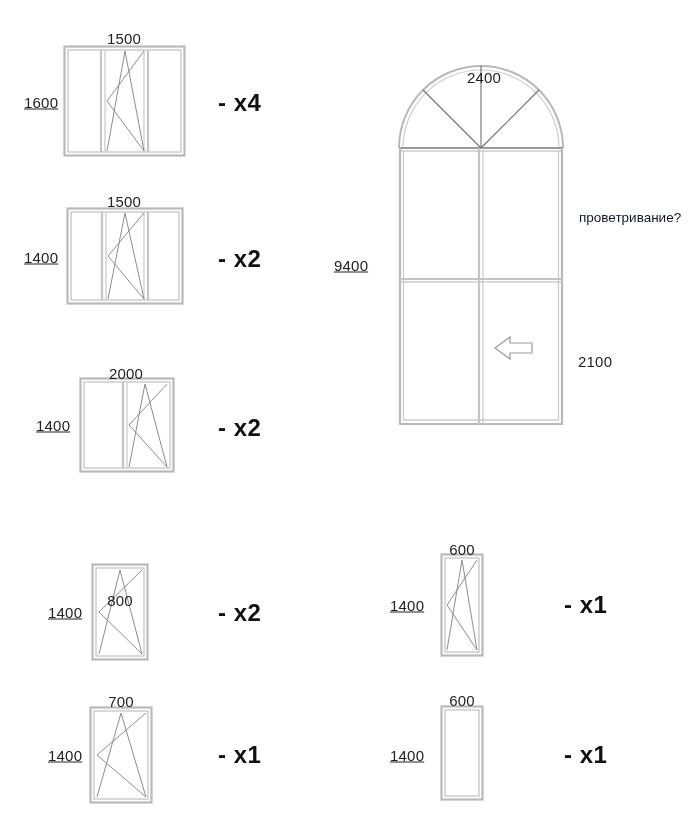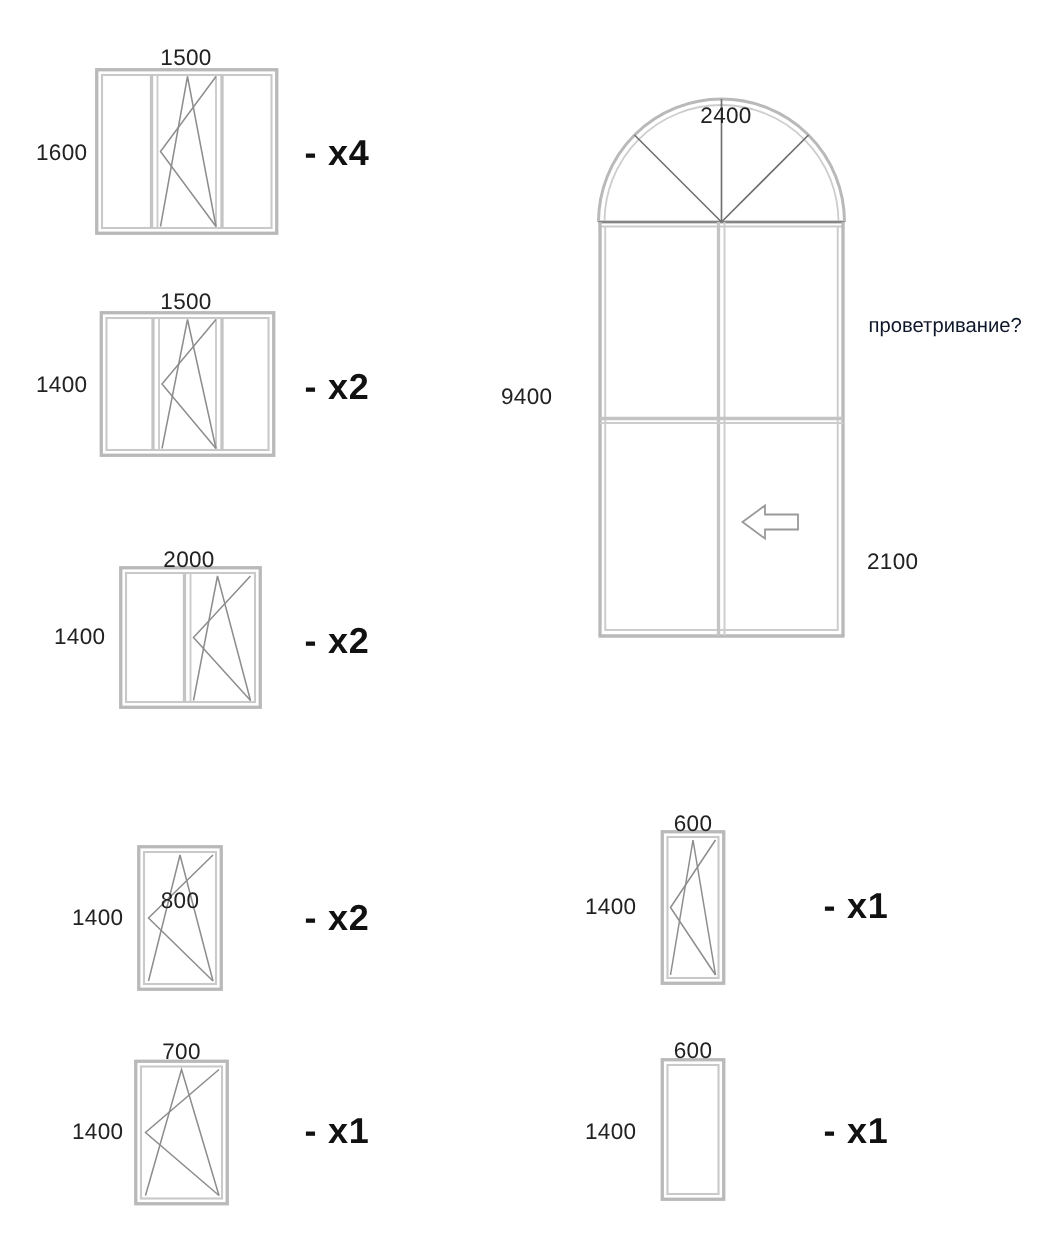--- a/index.html
+++ b/index.html
@@ -18,31 +18,32 @@
 
   
   .dim {
     position: absolute;
     font-size: 15px;
     color: #222222;
     white-space: nowrap;
     letter-spacing: 0.2px;
   }
   .dim.top   { transform: translateX(-50%); }
-  .dim.left  { transform: translateY(-50%); }
-  .dim.right { transform: translateY(-50%); margin-top: 14px; }
+  .dim.left  { transform: translateY(-50%); text-decoration: underline; }
+  .dim.right { transform: translateY(-50%); }
 
   .qty {
     position: absolute;
     font-size: 24px;
     font-weight: bold;
     color: #111111;
     white-space: nowrap;
     transform: translateY(-50%);
     letter-spacing: 0.5px;
+    margin-left: 15px;
   }
 
   .note {
     position: absolute;
     font-size: 13.5px;
     color: #0f172a;
     white-space: nowrap;
     transform: translateY(-50%);
   }
 

